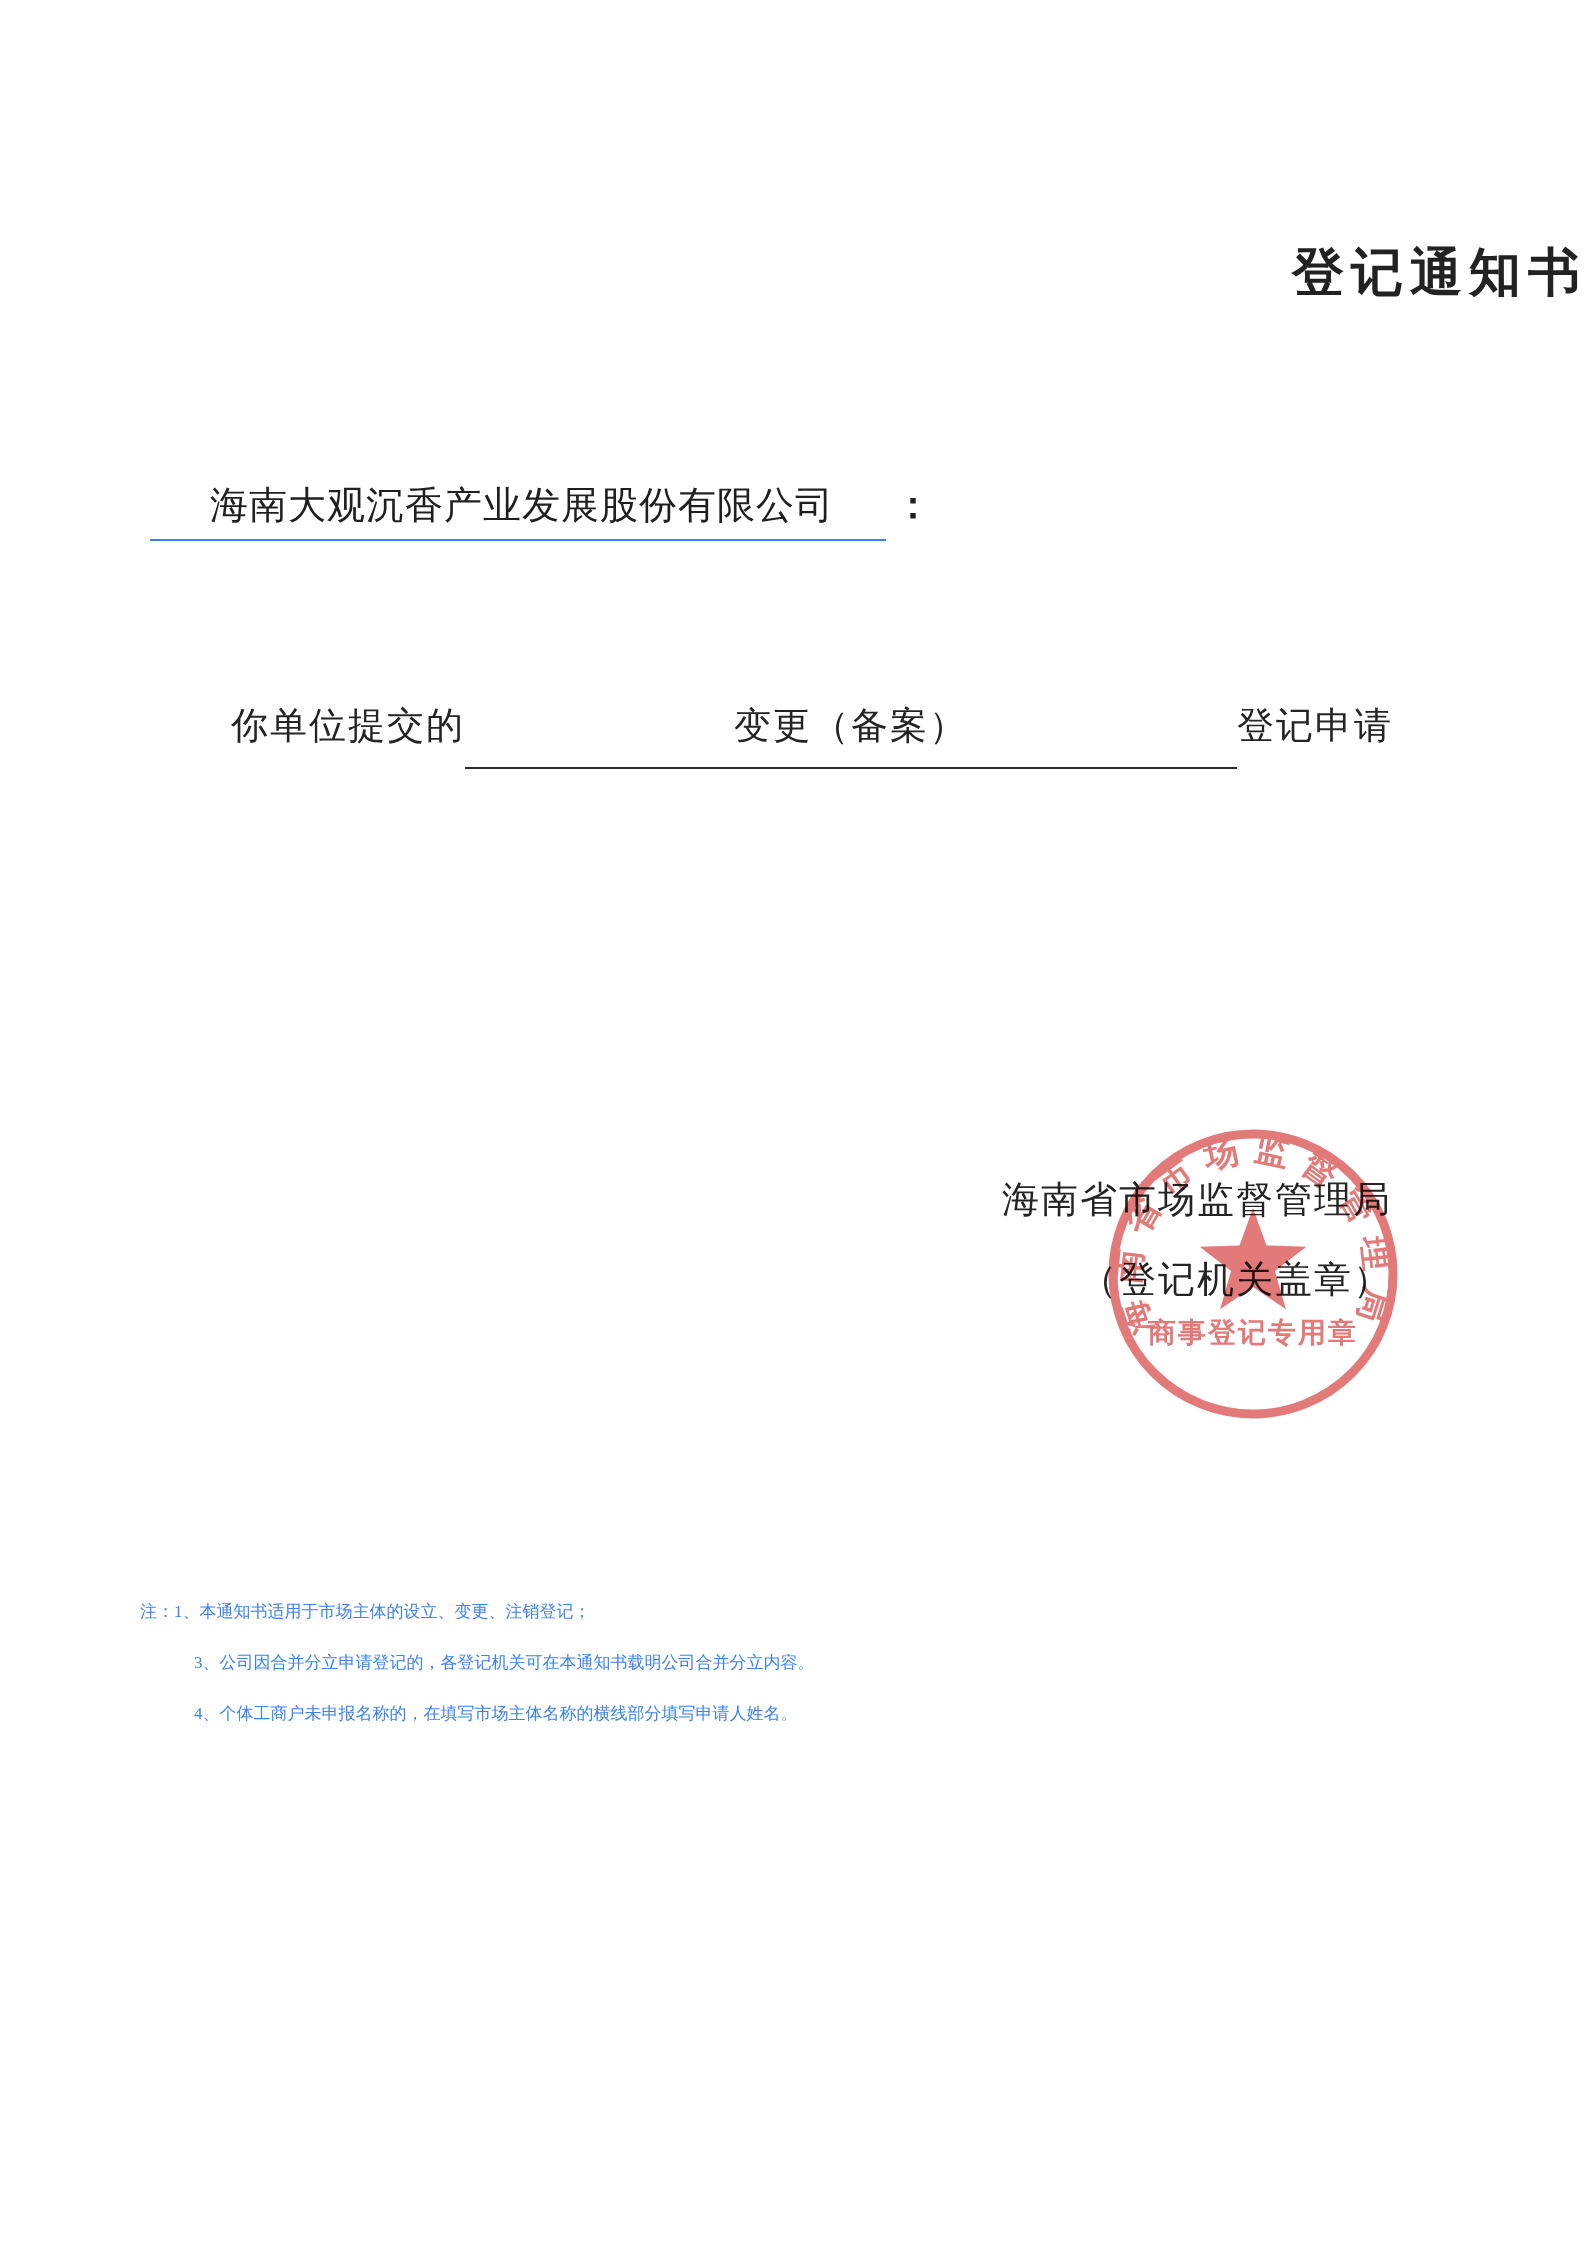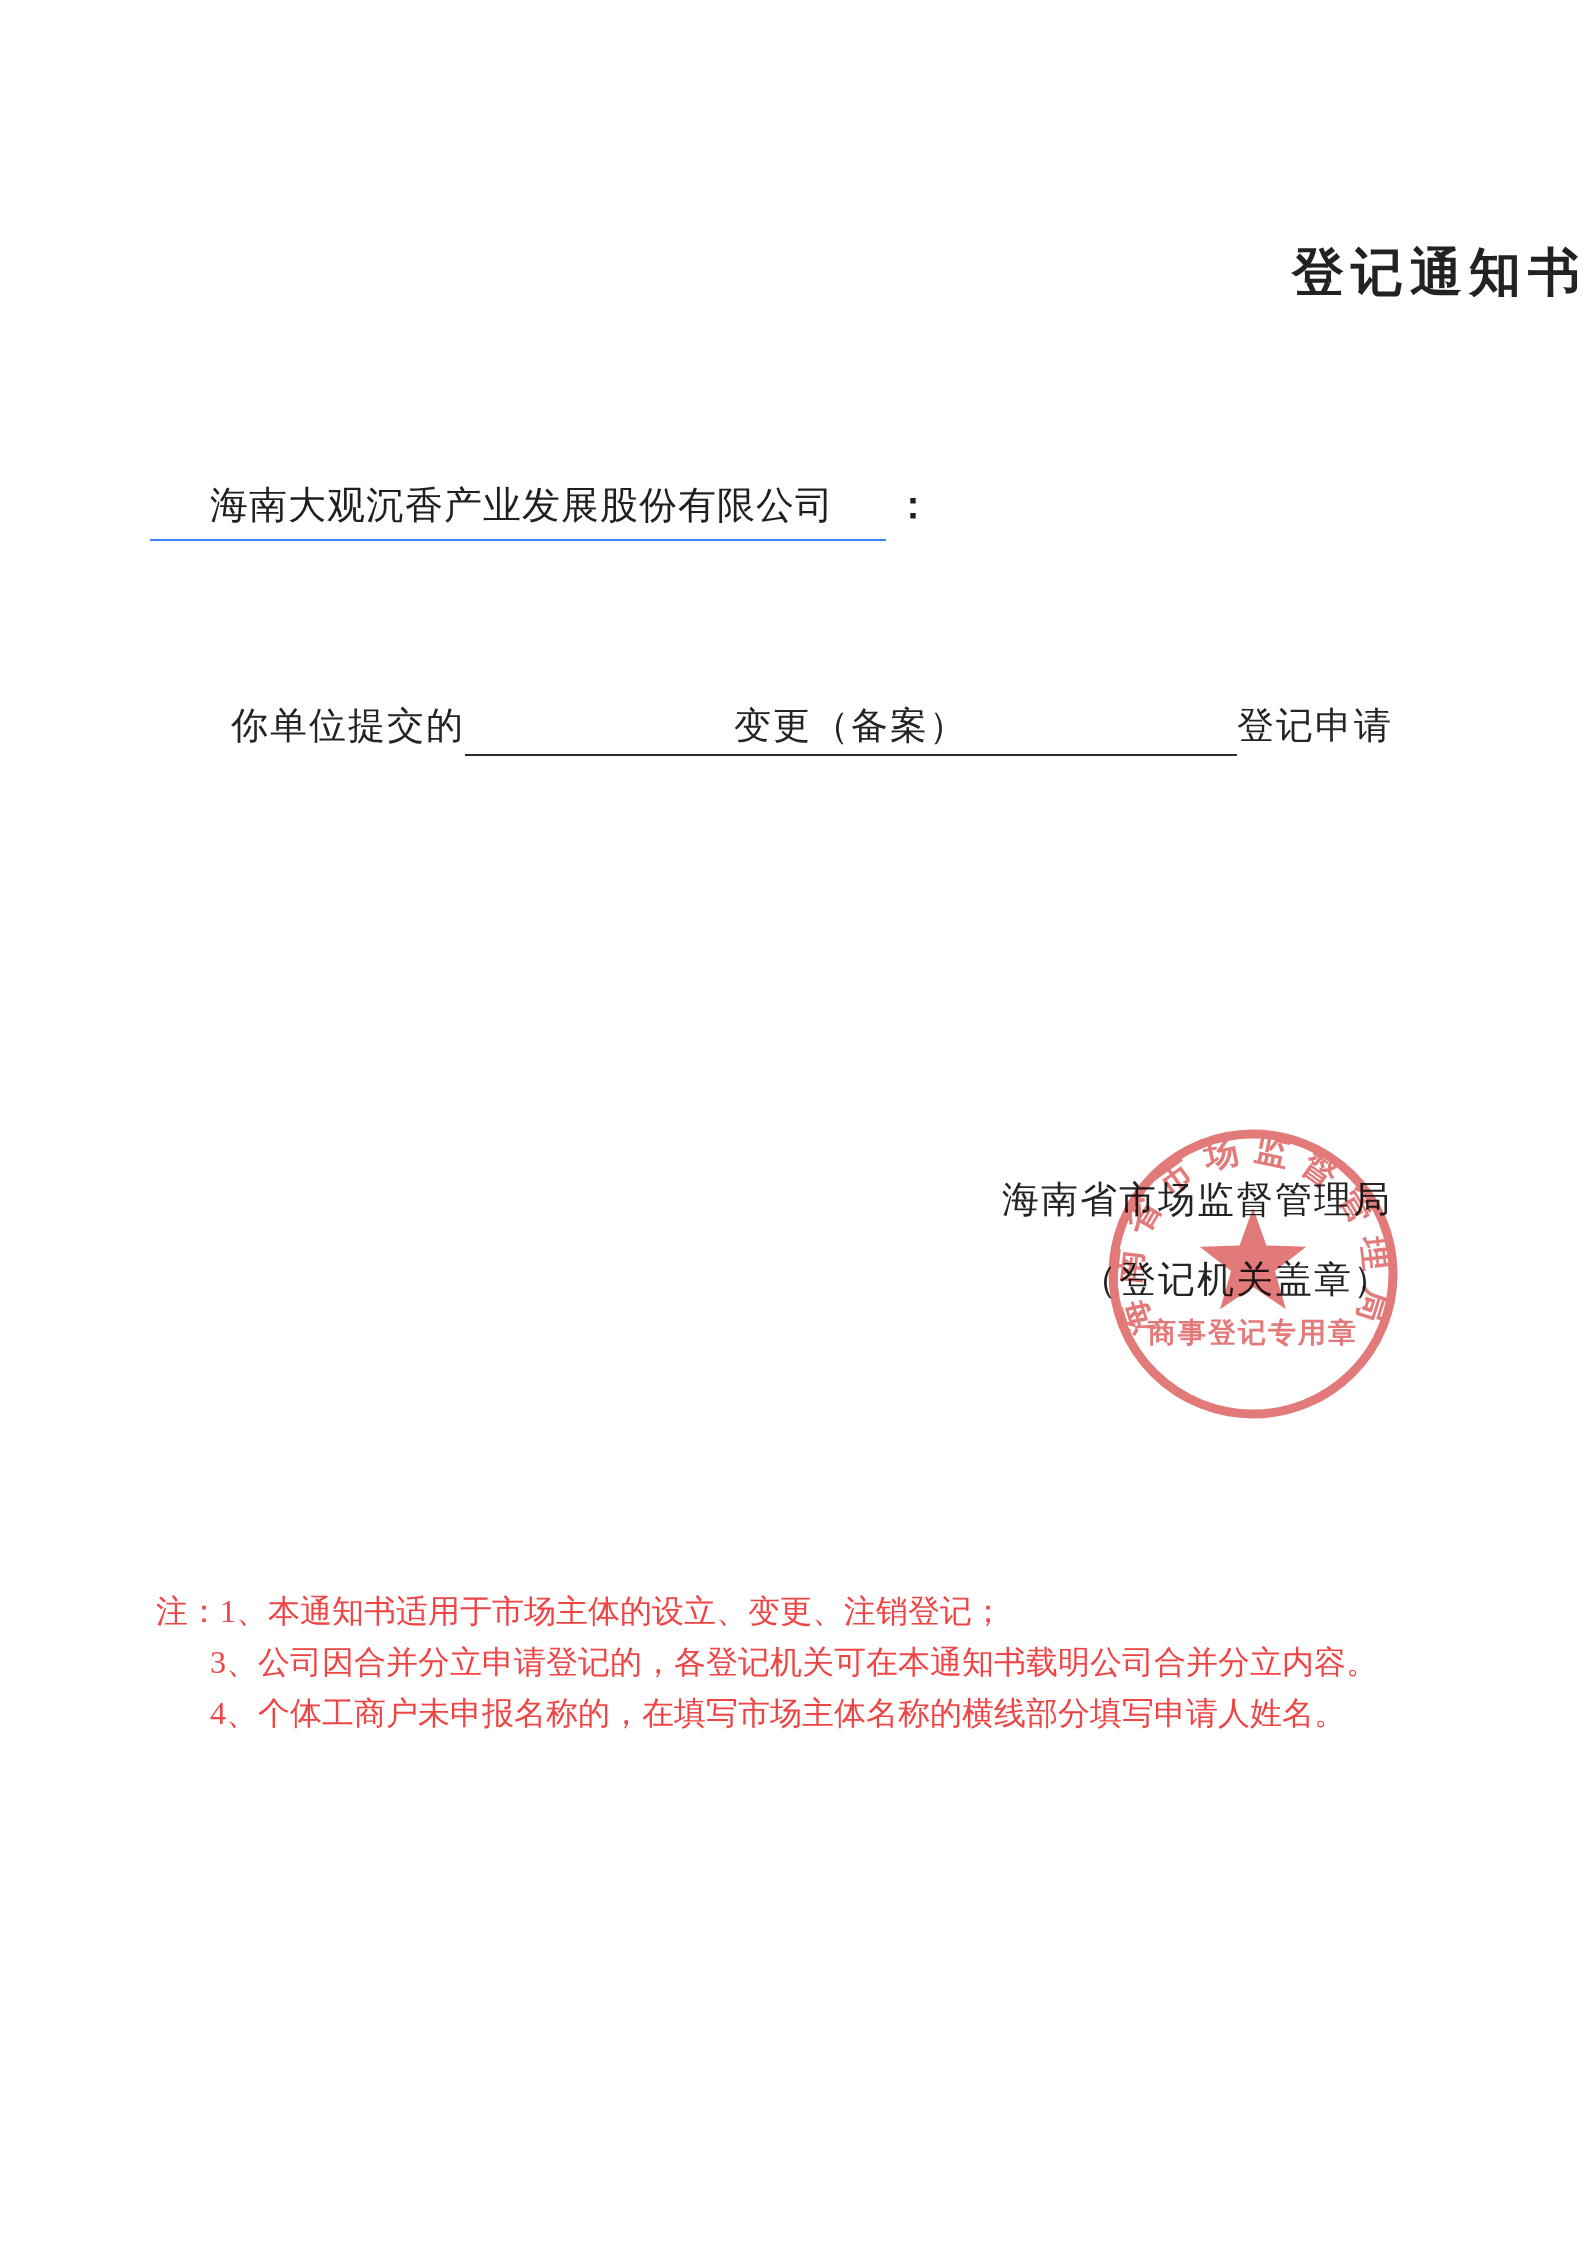--- a/index.html
+++ b/index.html
@@ -66,21 +66,21 @@
     color: #242424;
   }
   .body-line1 { white-space: nowrap; }
   .l1-prefix { margin-left: 86px; letter-spacing: 2px; }
   .blank {
     display: inline-block;
     width: 772px;
     text-align: center;
     border-bottom: 2px solid #2c2c2c;
     line-height: normal;
-    padding-bottom: 3px;
+    padding-bottom: 16px;
     letter-spacing: 2px;
   }
   .l1-suffix { letter-spacing: 2px; text-align: right; }
   .body-line2 { letter-spacing: 2px; }
 
   .signature {
     position: absolute;
     top: 1160px;
     right: 195px;
     text-align: right;
@@ -101,25 +101,25 @@
     opacity: 0.85;
     pointer-events: none;
   }
   .seal svg { display: block; }
   .seal-ring-text { font-family: "Liberation Serif", "DejaVu Serif", serif; font-weight: 600; }
   .seal-bottom-text { font-family: "Liberation Serif", "DejaVu Serif", serif; font-weight: 600; }
 
   .notes {
     position: absolute;
     top: 1586px;
-    left: 156px;
+    left: 140px;
     width: 1312px;
-    font-size: 32px;
+    font-size: 17px;
     line-height: 51px;
-    color: #ef4444;
+    color: #3b82f6;
   }
   .note { margin: 0; }
   .note.indent { text-indent: 54px; }
 </style>
 </head>
 <body>
 
 <div class="page">
 
   <h1 class="title">登记通知书</h1>

